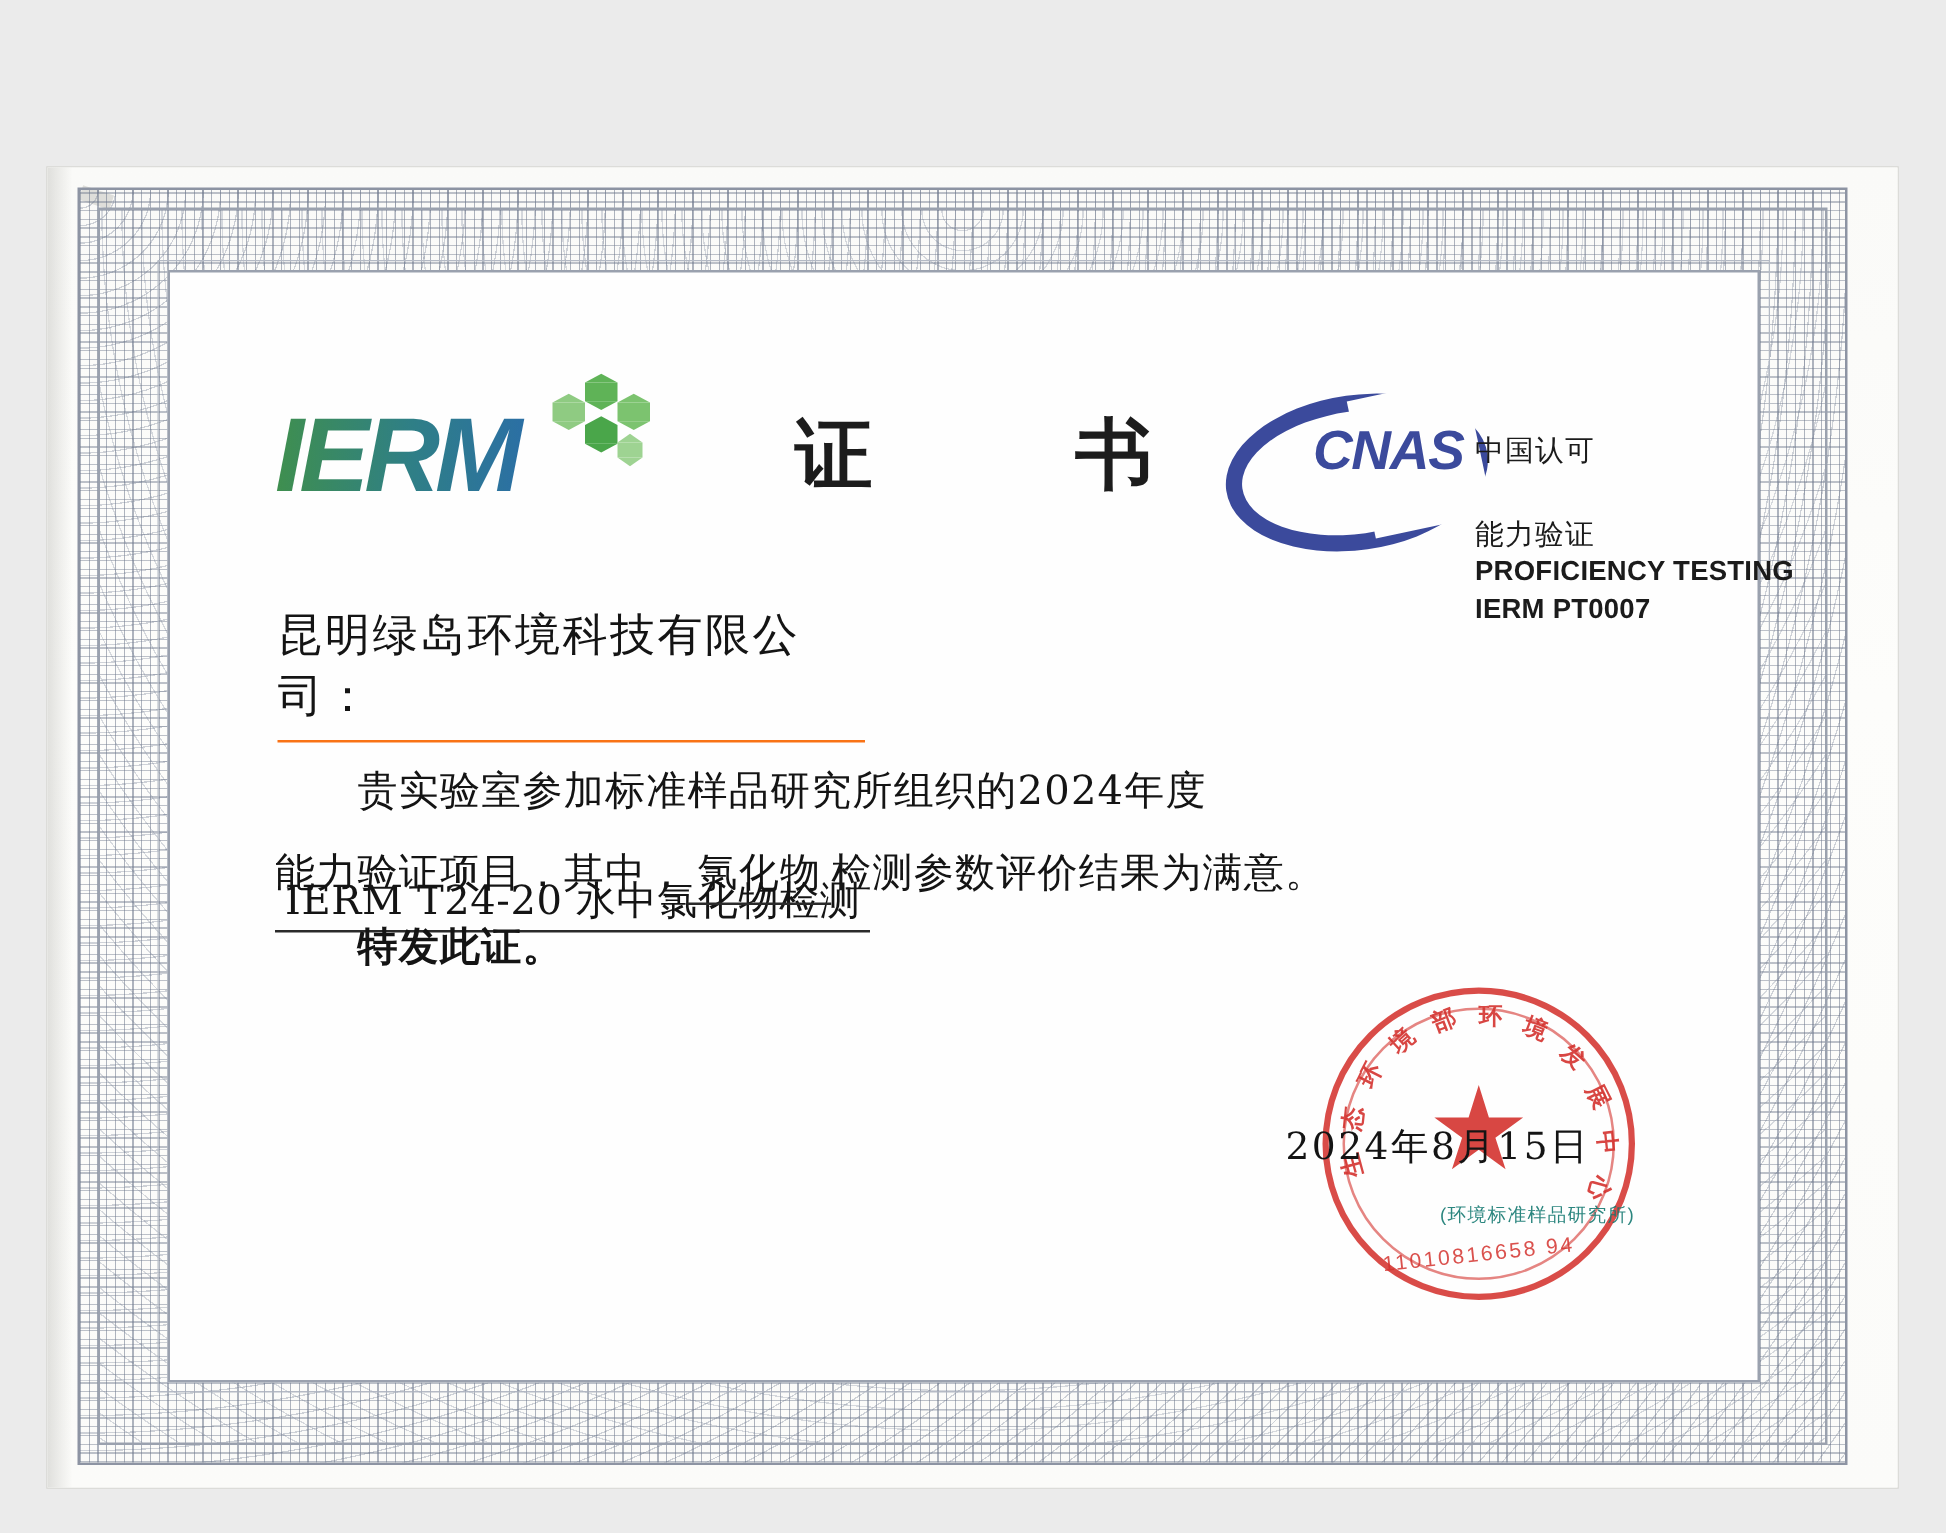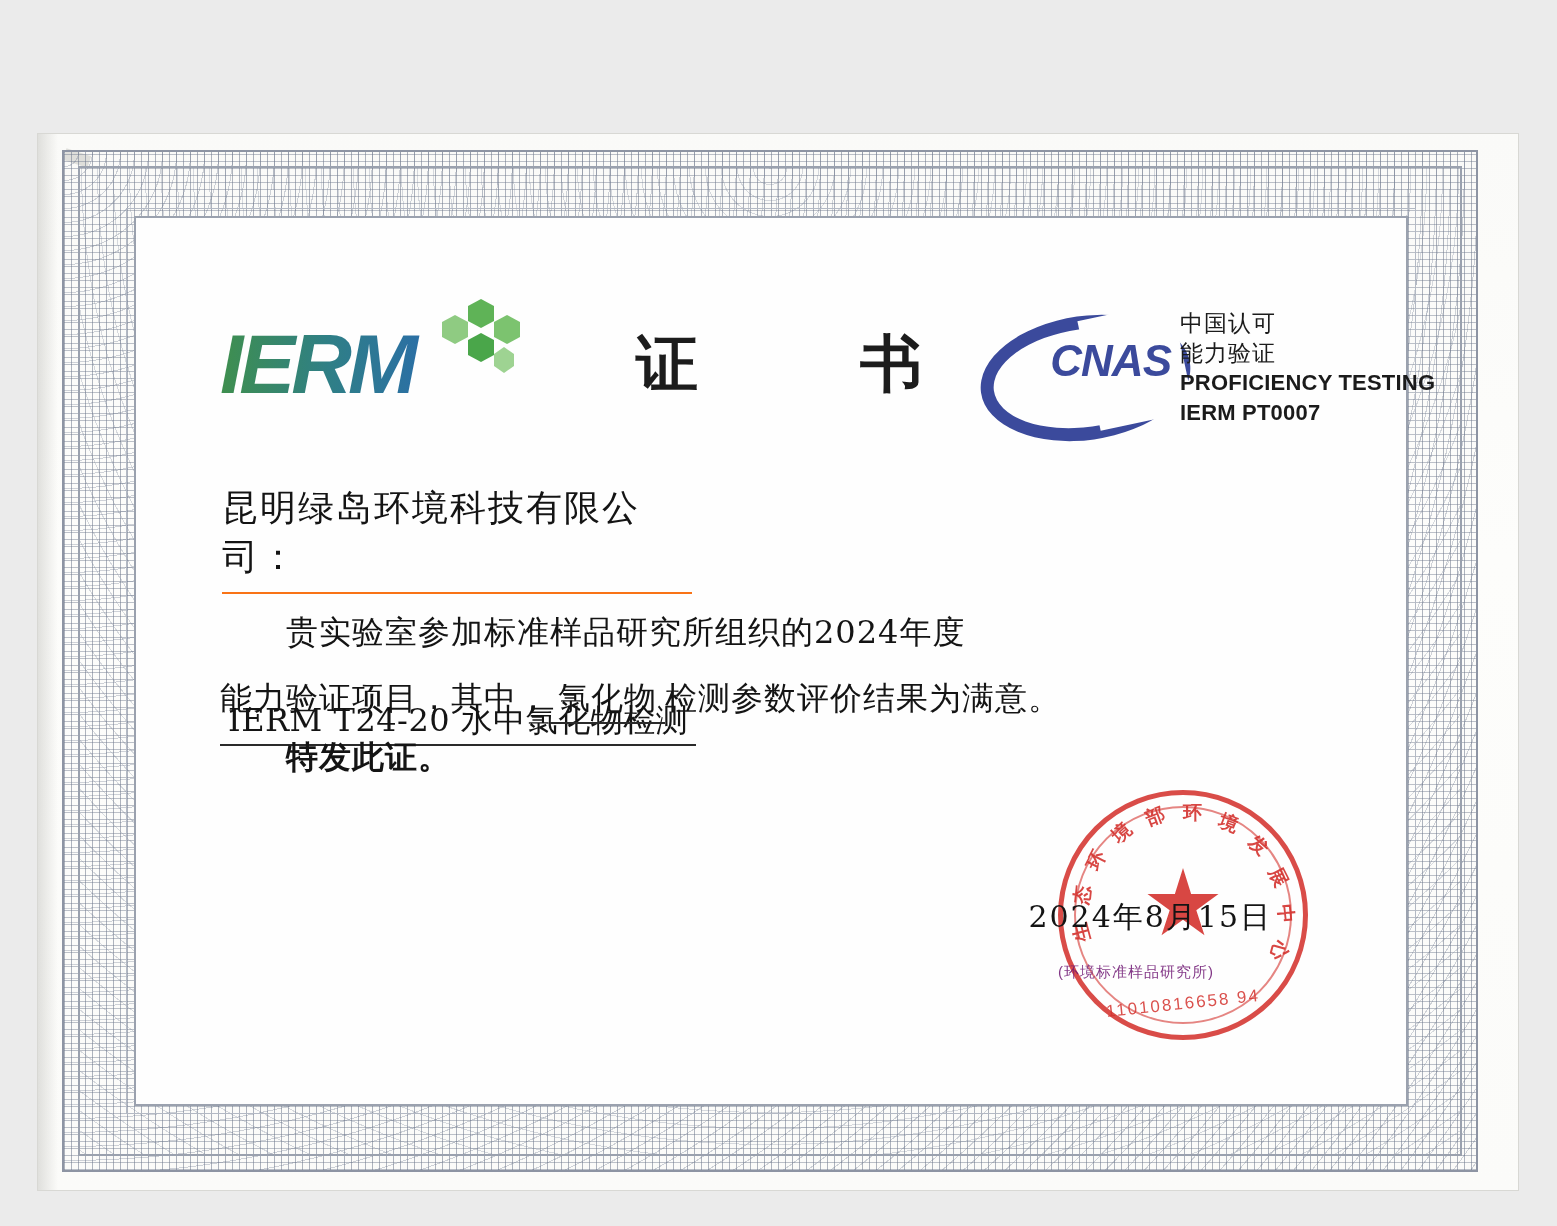--- a/index.html
+++ b/index.html
@@ -234,20 +234,21 @@
     position: absolute;
     left: 200px;
     top: 6px;
     width: 270px;
     color: #1b1b1b;
   }
   .cnas-lines .cn {
     font-size: 23px;
     line-height: 30px;
     letter-spacing: 1px;
+    margin-top: 37px;
   }
   .cnas-lines .en {
     font-size: 22px;
     font-weight: 700;
     line-height: 30px;
     letter-spacing: 0.2px;
   }
 
   
   .body-area {
@@ -354,22 +355,22 @@
     left: 50%;
     top: 10px;
     transform-origin: 0 115px;
     font-weight: 700;
   }
   .seal-sub {
     position: absolute;
     left: 0;
     bottom: 58px;
     width: 250px;
-    text-align: left;
-    color: #701a75;
+    text-align: right;
+    color: #0f766e;
     opacity: .88;
     font-size: 15px;
     letter-spacing: 1px;
   }
   .seal-code {
     position: absolute;
     left: 0;
     bottom: 26px;
     width: 250px;
     text-align: center;

